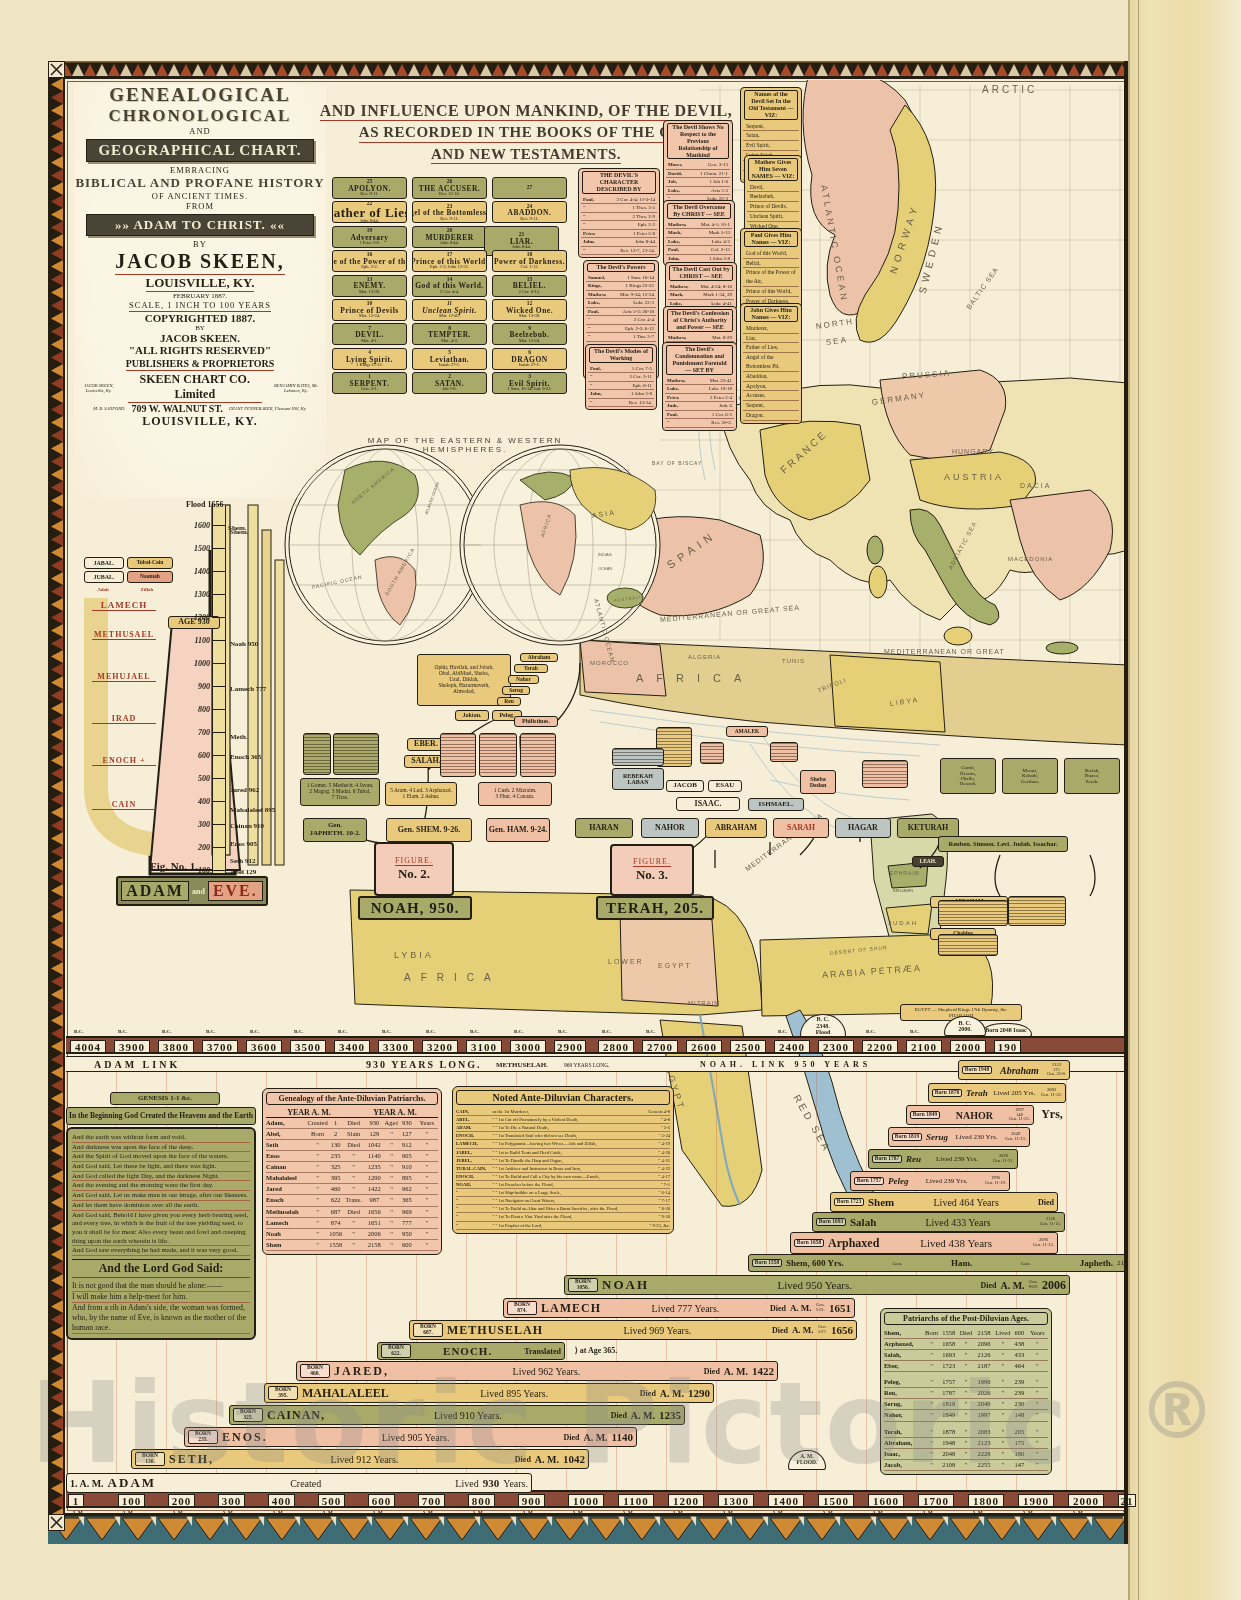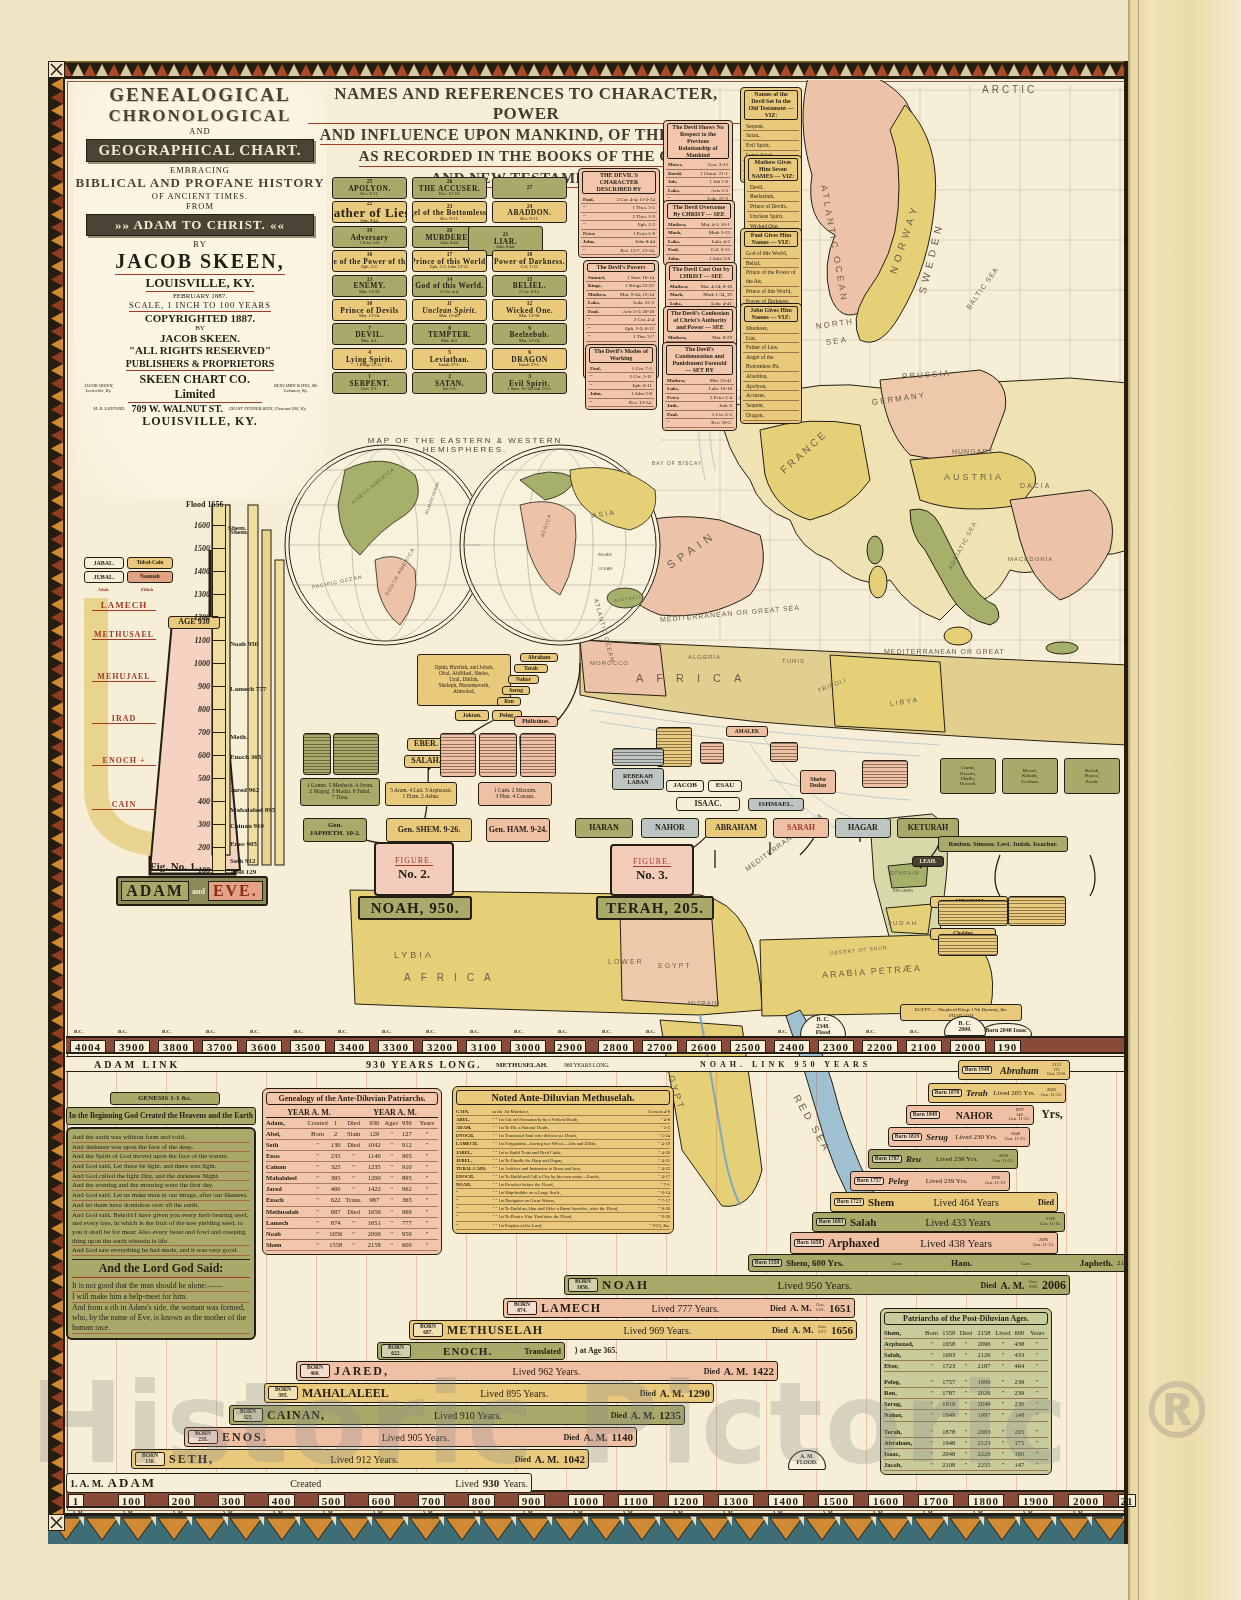--- a/index.html
+++ b/index.html
@@ -165,21 +165,21 @@
     </div>
     <div style="display:flex;justify-content:center;gap:6px;align-items:center">
       <span style="font-size:4.5px;font-style:italic">M. B. SANFORD.</span>
       <span style="font-size:10px;font-weight:bold">709 W. WALNUT ST.</span>
       <span style="font-size:4.5px;font-style:italic">GRANT PENNEBAKER, Pleasant Hill, Ky.</span>
     </div>
     <div style="font-size:12px;font-weight:bold;letter-spacing:1px">LOUISVILLE, KY.</div>
   </div>
 
   <div id="headline">
-    <div style="font-size:17px">NAMES AND REFERENCES TO CHARACTER, POWER</div><br>
+    <br>
     <div style="font-size:16px">AND INFLUENCE UPON MANKIND, OF THE DEVIL,</div><br>
     <div style="font-size:15px">AS RECORDED IN THE BOOKS OF THE OLD</div><br>
     <div style="font-size:15px">AND NEW TESTAMENTS.</div>
   </div>
 
   <div class="abs" style="left:340px;top:436px;width:250px;text-align:center;z-index:3">
     <div style="font-size:8px;letter-spacing:2px;font-family:'Liberation Sans',sans-serif;color:#4a4335">MAP OF THE EASTERN &amp; WESTERN</div>
     <div style="font-size:8px;letter-spacing:2px;font-family:'Liberation Sans',sans-serif;color:#4a4335">HEMISPHERES.</div>
   </div>
 
@@ -326,21 +326,21 @@
     <div class="plq g" style="left: 332px; top: 225.8px; width: 75px; height: 22px;">
       <div style="font-size: 5.5px; font-weight: bold; line-height: 1;">19</div>
       <div style="font-size: 7.5px; font-weight: bold; letter-spacing: 0.5px; line-height: 1; white-space: nowrap;">Adversary</div>
       <div style="font-size: 4.5px; line-height: 1;">1 Peter 5-8.</div>
     </div>
     <div class="plq g" style="left: 412px; top: 225.8px; width: 75px; height: 22px;">
       <div style="font-size: 5.5px; font-weight: bold; line-height: 1;">20</div>
       <div style="font-size: 7.5px; font-weight: bold; letter-spacing: 0.5px; line-height: 1; white-space: nowrap;">MURDERER</div>
       <div style="font-size: 4.5px; line-height: 1;">John 8-44.</div>
     </div>
-    <div class="plq g" style="left: 468px; top: 225.8px; width: 75px; height: 30px;">
+    <div class="plq g" style="left: 484px; top: 225.8px; width: 75px; height: 30px;">
       <div style="font-size: 5.5px; font-weight: bold; line-height: 1;">21</div>
       <div style="font-size: 7.5px; font-weight: bold; letter-spacing: 0.5px; line-height: 1; white-space: nowrap;">LIAR.</div>
       <div style="font-size: 4.5px; line-height: 1;">John 8-44.</div>
     </div>
     <div class="plq y" style="left: 332px; top: 250.2px; width: 75px; height: 22px;">
       <div style="font-size: 5.5px; font-weight: bold; line-height: 1;">16</div>
       <div style="font-size: 7.5px; font-weight: bold; letter-spacing: 0.5px; line-height: 1; white-space: nowrap;">Prince of the Power of the Air.</div>
       <div style="font-size: 4.5px; line-height: 1;">Eph. 2-2.</div>
     </div>
     <div class="plq y" style="left: 412px; top: 250.2px; width: 75px; height: 22px;">
@@ -1489,21 +1489,21 @@
         <span class="tc" style="width: 10%; text-align: center;">"</span>
         <span class="tc" style="width: 11%; text-align: center;">2108</span>
         <span class="tc" style="width: 10%; text-align: center;">"</span>
         <span class="tc" style="width: 12%; text-align: center;">2255</span>
         <span class="tc" style="width: 11%; text-align: center;">"</span>
         <span class="tc" style="width: 9%; text-align: center;">147</span>
         <span class="tc" style="width: 13%; text-align: center;">"</span>
       </div>
     </div>
     <div class="bigt" style="left: 452px; top: 1086px; width: 222px; background: rgb(233, 201, 123);">
-      <div class="btt" style="font-size: 10px;">Noted Ante-Diluvian Methuselah.</div>
+      <div class="btt" style="font-size: 10px;">Noted Ante-Diluvian Characters.</div>
       <div class="trow" style="font-size: 4.6px;">
         <span class="tc" style="width: 17%; font-weight: bold; text-align: left;">CAIN,</span>
         <span class="tc" style="flex: 1 1 0%; text-align: left;">as the 1st Murderer,</span>
         <span class="tc" style="width: 14%; text-align: right;">Genesis 4-8</span>
       </div>
       <div class="trow" style="font-size: 4.6px;">
         <span class="tc" style="width: 17%; font-weight: bold; text-align: left;">ABEL,</span>
         <span class="tc" style="flex: 1 1 0%; text-align: left;">" " 1st Cut off Prematurely by a Violent Death,</span>
         <span class="tc" style="width: 14%; text-align: right;">" 4-8</span>
       </div>

